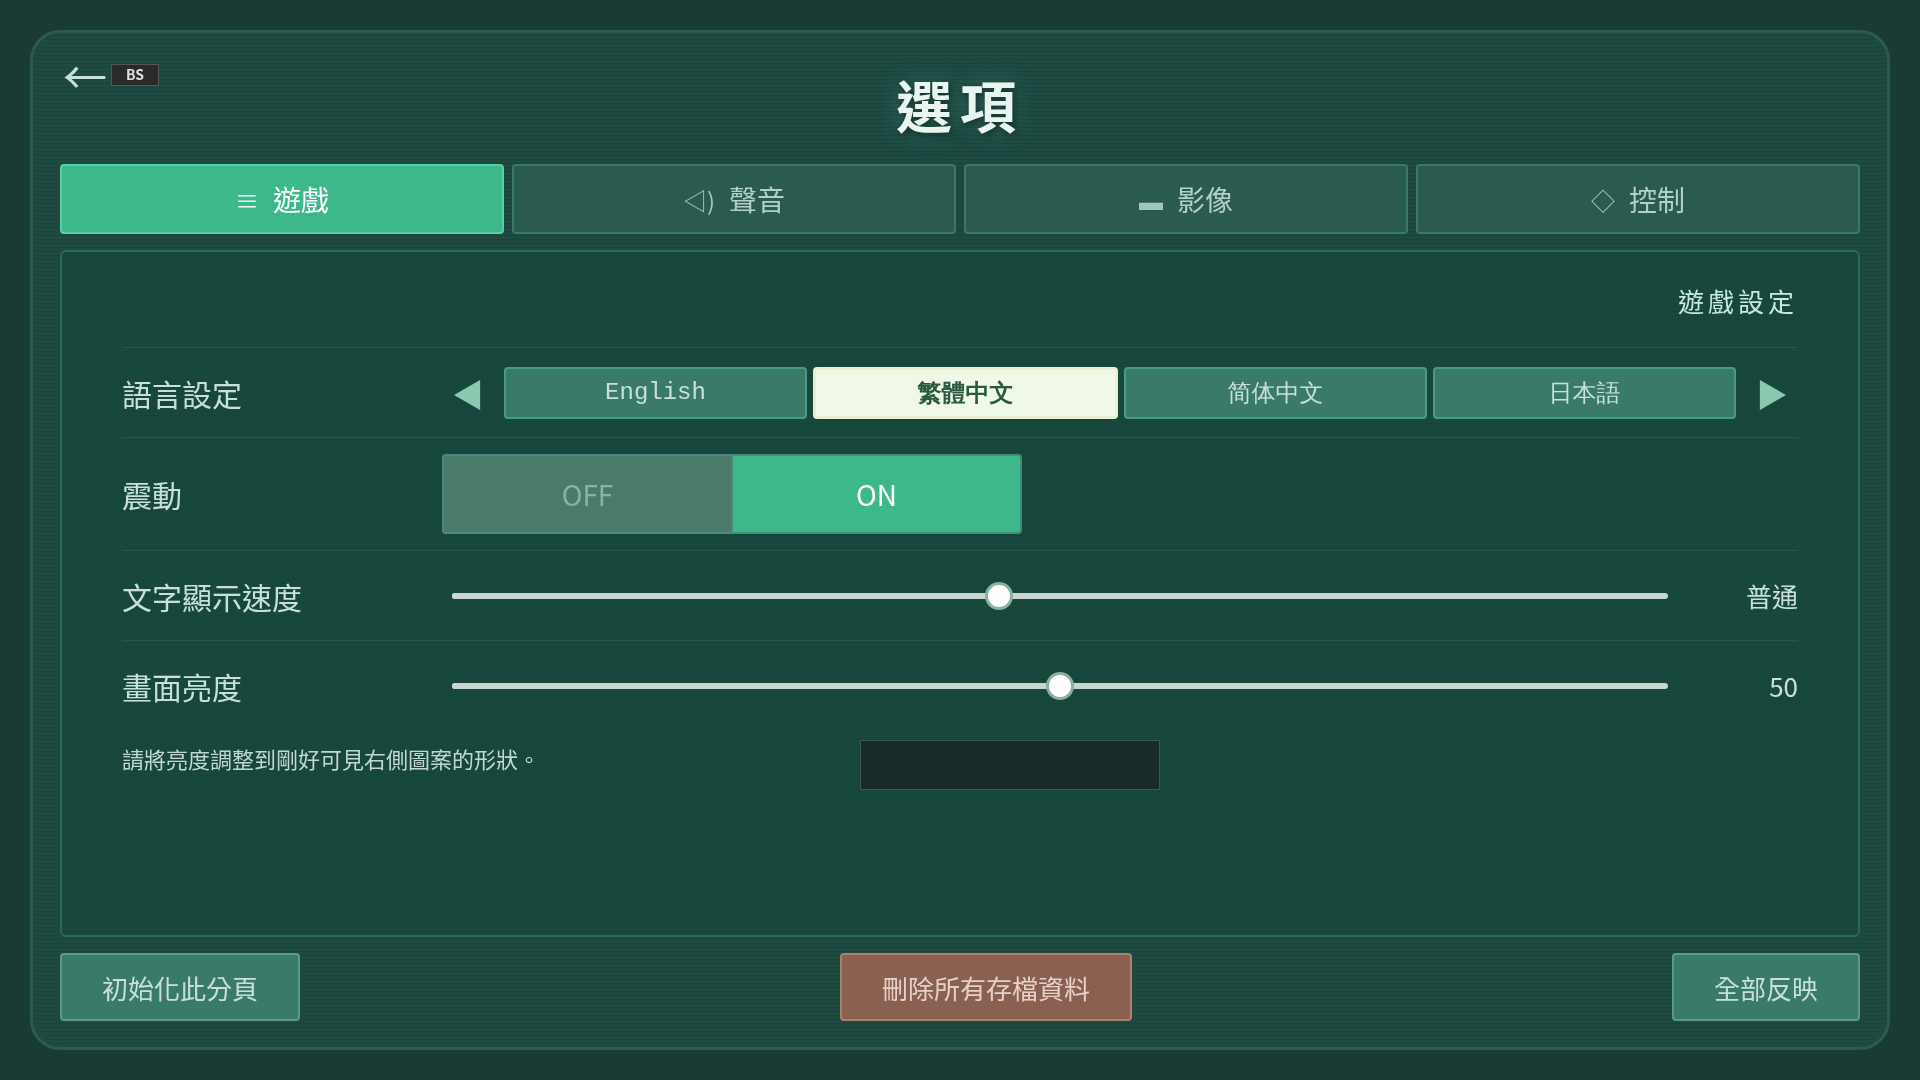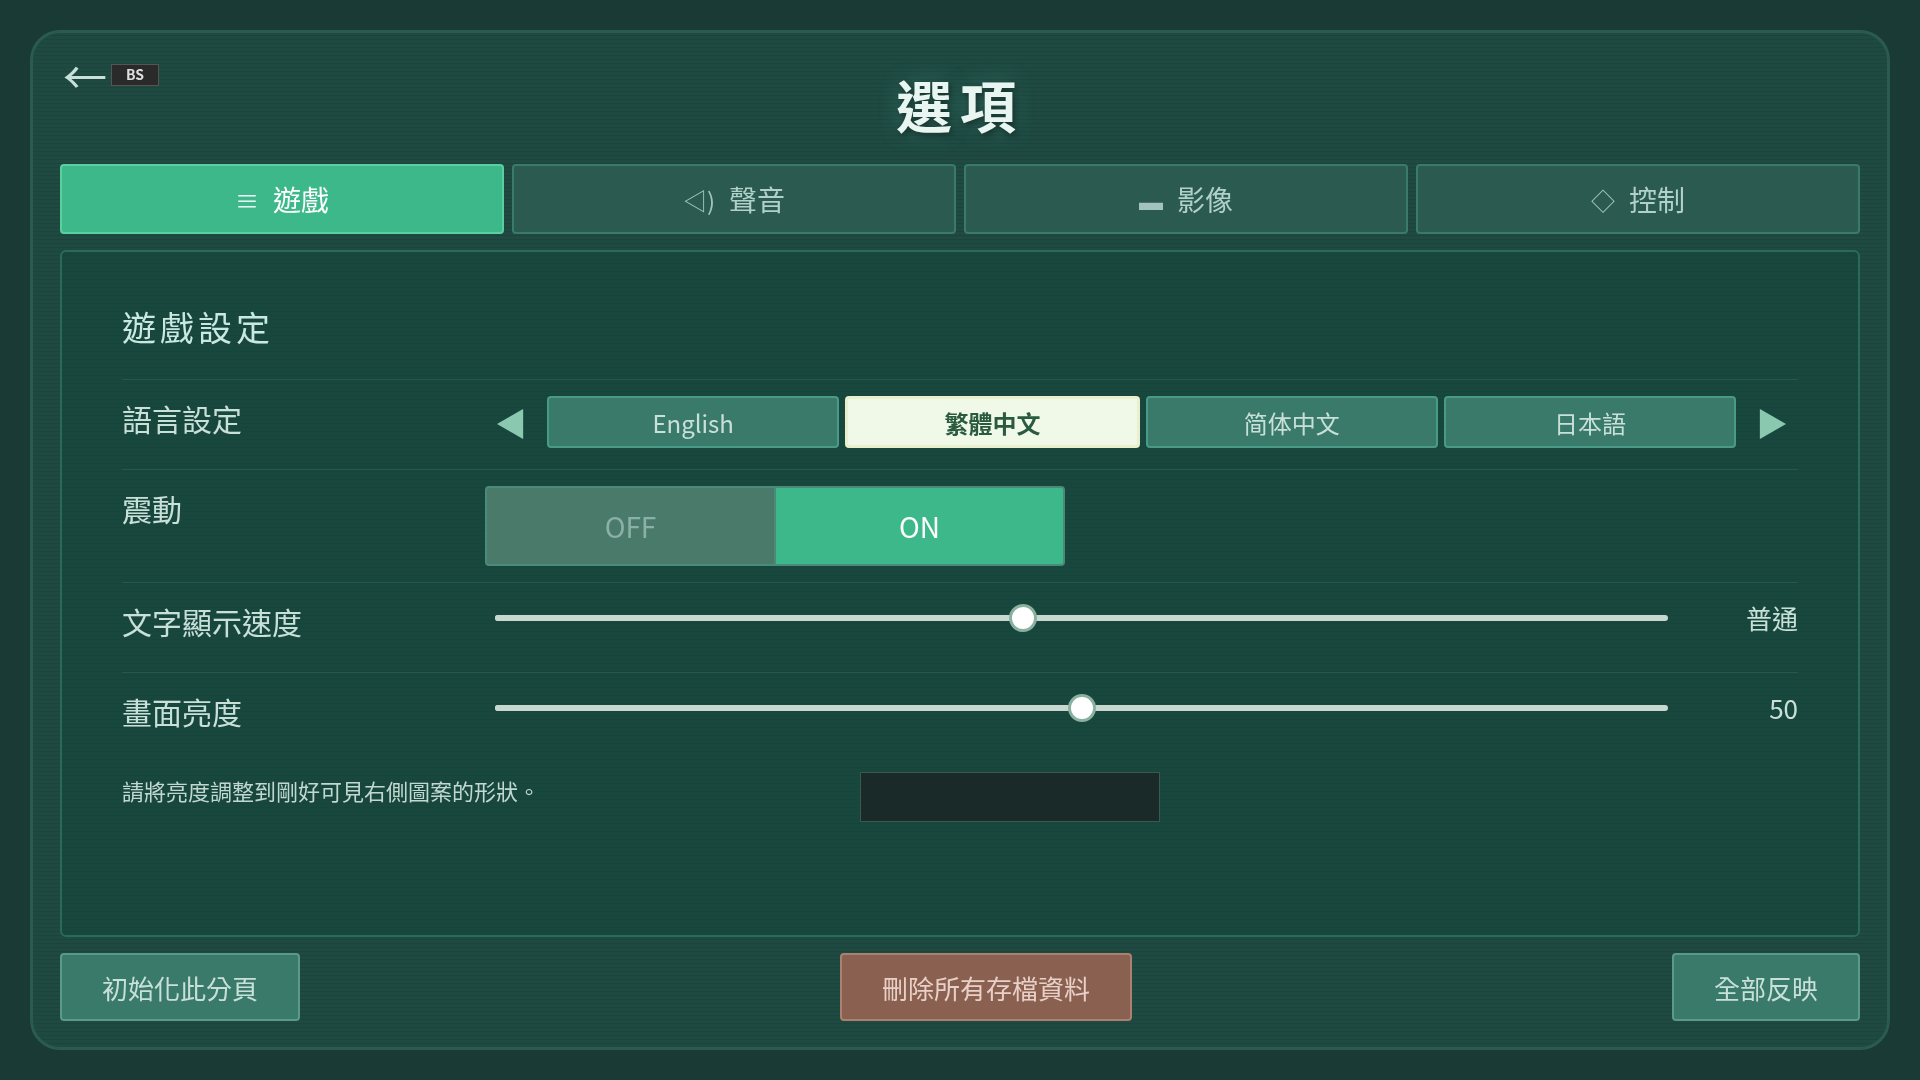--- a/index.html
+++ b/index.html
@@ -118,35 +118,33 @@
       border: 2px solid #2a6a5a;
       border-radius: 6px;
       padding: 30px 60px;
       display: flex;
       flex-direction: column;
       gap: 0;
     }
 
     .section-title {
       color: #c8e8e0;
-      font-size: 34px;
-      text-align: left;
+      font-size: 26px;
+      text-align: right;
       margin-bottom: 28px;
       letter-spacing: 4px;
-      margin-top: 20px;
     }
 
     
     .setting-row {
       display: flex;
-      align-items: flex-start;
+      align-items: center;
       min-height: 90px;
       border-top: 1px solid rgba(100,160,140,0.2);
       padding: 16px 0;
-      gap: 43px;
     }
 
     .setting-label {
       color: #c8e0d8;
       font-size: 30px;
       width: 320px;
       flex-shrink: 0;
     }
 
     .setting-control {
@@ -181,20 +179,21 @@
       height: 52px;
       background: #3a7a6a;
       border: 2px solid #4a9a88;
       border-radius: 4px;
       display: flex;
       align-items: center;
       justify-content: center;
       color: #c8e0d8;
       font-size: 24px;
       cursor: pointer;
+      font-family: Liberation Mono, monospace;
     }
 
     .lang-option.selected {
       background: #f0f8e8;
       border: 3px solid #e8f0d0;
       color: #2a5a40;
       font-weight: bold;
     }
 
     

